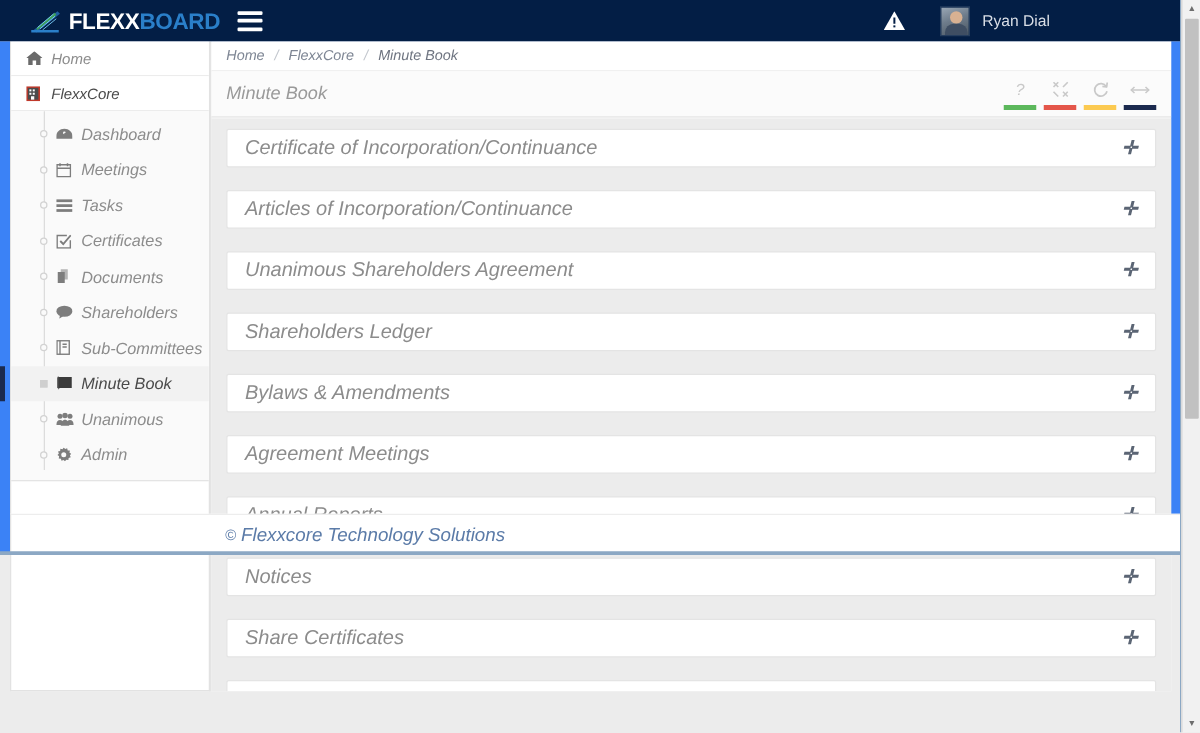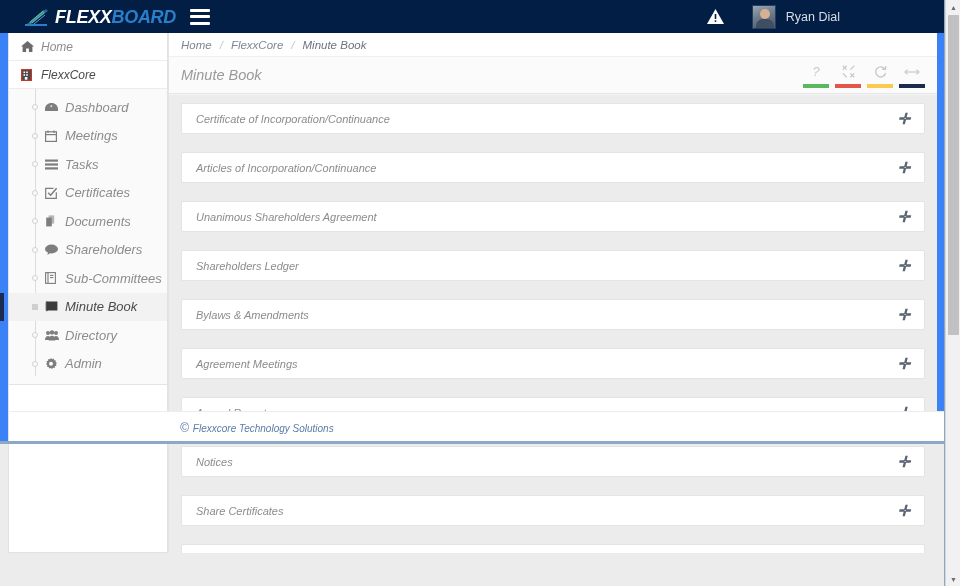--- a/index.html
+++ b/index.html
@@ -15,21 +15,20 @@
   .topbar {
     position: absolute; top: 0; left: 0;
     width: 945px; height: 33px;
     background: #031e45;
     display: flex; align-items: center;
     z-index: 20;
   }
   .logo-wrap {
     display: flex; align-items: center;
     margin-left: 24px;
-    font-style: italic;
   }
   .logo-mark { width: 26px; height: 20px; margin-right: 5px; }
   .logo-text {
     font-size: 18px; font-weight: bold; letter-spacing: -0.3px;
     line-height: 1;
   }
   .logo-flexx { color: #ffffff; }
   .logo-board { color: #2a7fc9; }
   .hamburger {
     margin-left: 14px; width: 20px; height: 16px;
@@ -160,36 +159,36 @@
   }
   .acc-item {
     height: 31px; background: #ffffff;
     border: 1px solid #e4e4e4;
     border-radius: 2px;
     margin-bottom: 18px;
     display: flex; align-items: center;
     padding: 0 14px;
     cursor: pointer;
   }
-  .acc-label { font-size: 11px; color: #8c8c8c; }
+  .acc-label { font-size: 16px; color: #8c8c8c; }
   .acc-plus {
     margin-left: auto; color: #5b6574; font-size: 15px; line-height: 1;
     font-weight: bold;
   }
 
   
   .footer {
     position: absolute; left: 168px; bottom: 0;
     width: 777px; height: 33px;
     background: #ffffff;
     border-top: 1px solid #ededed;
     display: flex; align-items: center;
     padding-left: 12px;
   }
-  .footer-text { font-size: 10px; color: #5b7ba8; cursor: pointer; }
+  .footer-text { font-size: 15px; color: #5b7ba8; cursor: pointer; }
   .footer .copy { margin-right: 4px; }
 
   .sidebar-foot {
     position: absolute; left: 8px; bottom: 0;
     width: 160px; height: 33px; background: #ffffff;
     border-top: 1px solid #ededed; border-left: 1px solid #e2e2e2;
   }
   .bottom-rule {
     position: absolute; left: 0; bottom: 0; width: 945px; height: 3px;
     background: #8ca8c4;
@@ -395,21 +394,21 @@
         <span class="ic">
           <svg width="14" height="11" viewBox="0 0 14 11" fill="currentColor">
             <circle cx="3" cy="3" r="2"></circle>
               <circle cx="11" cy="3" r="2"></circle>
               <circle cx="7" cy="2.4" r="2.2"></circle>
             <path d="M0 10 C0 7.4 1.4 6 3 6 C4.6 6 6 7.4 6 10 Z"></path>
             <path d="M8 10 C8 7.4 9.4 6 11 6 C12.6 6 14 7.4 14 10 Z"></path>
             <path d="M3.6 10.6 C3.6 7.6 5.2 5.8 7 5.8 C8.8 5.8 10.4 7.6 10.4 10.6 Z"></path>
           </svg>
         </span>
-        <span>Directory</span>
+        <span>Unanimous</span>
       </div>
 
       <div class="subitem">
         <span class="node"></span>
         <span class="ic">
           <svg width="12" height="12" viewBox="0 0 12 12" fill="currentColor">
             <path d="M6 0 L7.1 1.2 L8.7 0.6 L9.2 2.3 L10.9 2.4 L10.6 4.1 L12 5 L10.9 6.2 L11.6 7.8 L9.9 8.3 L9.7 10 L8 9.7 L7 11 L5.8 9.9 L4.2 10.6 L3.7 8.9 L2 8.7 L2.3 7 L1 6 L2.1 4.8 L1.4 3.2 L3.1 2.7 L3.3 1 L5 1.3 Z"></path>
             <circle cx="6" cy="5.8" r="2" fill="#fafafa"></circle>
           </svg>
         </span>

